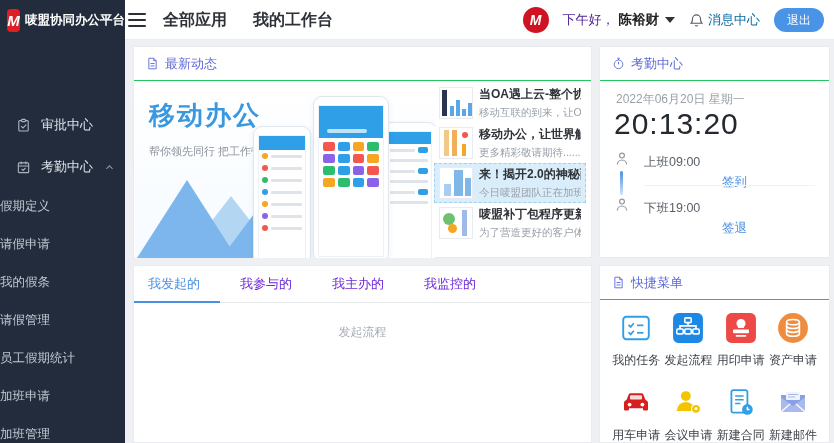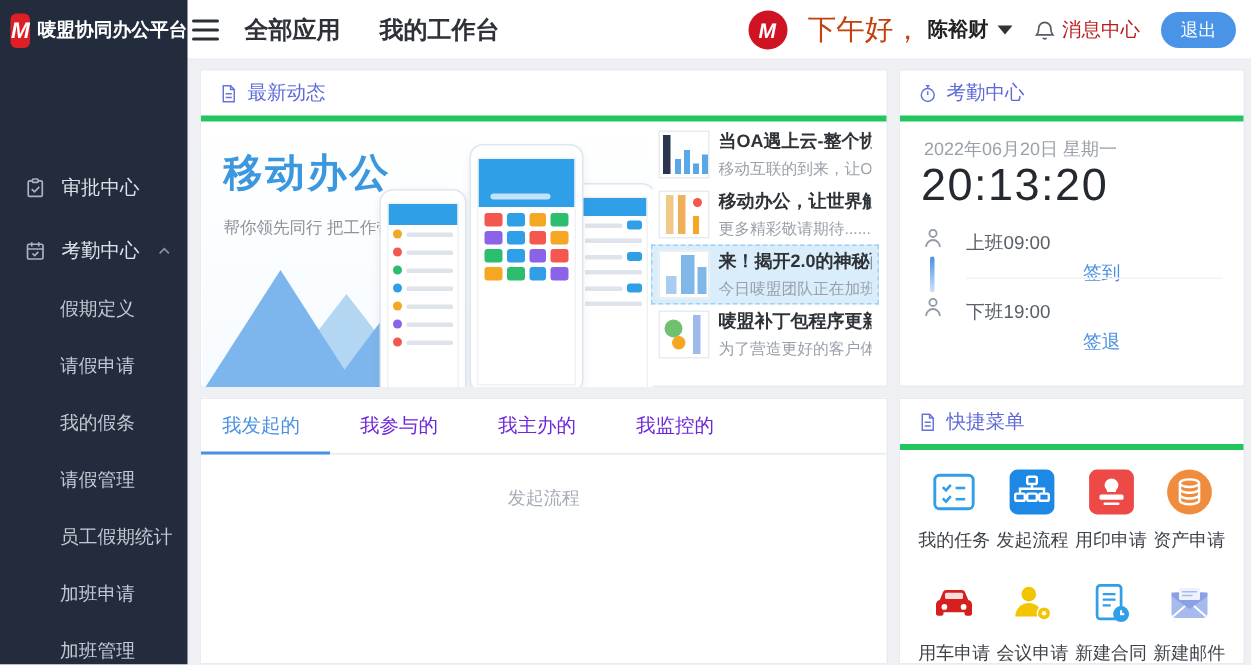--- a/index.html
+++ b/index.html
@@ -11,39 +11,39 @@
   .logo-block { position:absolute; left:0; top:0; width:125px; height:40px; background:#222c3c; display:flex; align-items:center; padding-left:7px; }
   .logo-badge { width:23px; height:23px; background:#de1f26; border-radius:4px; color:#fff; font-weight:bold; font-size:15px; display:flex; align-items:center; justify-content:center; font-style:italic; }
   .logo-title { color:#fff; font-size:12.5px; font-weight:bold; margin-left:5px; white-space:nowrap; }
   .hamburger { position:absolute; left:128px; top:11px; width:18px; height:18px; display:flex; flex-direction:column; justify-content:space-between; padding:2px 0; cursor:pointer; }
   .hamburger span { display:block; height:2px; background:#2b2f36; border-radius:1px; }
   .top-nav { position:absolute; left:163px; top:0; height:40px; display:flex; align-items:center; gap:26px; }
   .top-nav-item { font-size:16px; color:#2e3238; font-weight:bold; cursor:pointer; }
   .top-right { position:absolute; right:10px; top:0; height:40px; display:flex; align-items:center; gap:14px; }
   .avatar { width:26px; height:26px; border-radius:50%; background:#cf1322; color:#fff; font-weight:bold; font-size:14px; display:flex; align-items:center; justify-content:center; font-style:italic; }
   .greeting-wrap { display:flex; align-items:center; gap:4px; cursor:pointer; }
-  .greeting { font-size:19px; color:#c2410c; }
+  .greeting { font-size:13px; color:#4c1d95; }
   .username { font-size:13.5px; color:#222; font-weight:bold; }
   .caret-down { width:0; height:0; border-left:5px solid transparent; border-right:5px solid transparent; border-top:6px solid #333; margin-left:2px; }
   .msg-wrap { display:flex; align-items:center; gap:4px; cursor:pointer; }
-  .msg-label { font-size:13px; color:#b91c1c; }
+  .msg-label { font-size:13px; color:#0369a1; }
   .logout-btn { background:#4a94e8; color:#fff; border:none; border-radius:13px; height:24px; padding:0 13px; font-size:12px; cursor:pointer; }
 
   
   .sidebar { position:absolute; left:0; top:40px; width:125px; height:403px; background:#222c3c; z-index:10; }
   .side-item { position:absolute; left:0; width:125px; height:38px; display:flex; align-items:center; padding-left:16px; gap:10px; color:#dde2ea; cursor:pointer; }
   .side-item svg { flex:0 0 auto; }
   .side-item .lbl { font-size:13px; }
   .side-item.active { background:linear-gradient(90deg,#25355c 0%,#3b6bd1 100%); color:#fff; }
-  .side-sub { position:absolute; left:0; width:125px; height:36px; display:flex; align-items:center; padding-left:40px; color:#c2c9d4; font-size:12.5px; cursor:pointer; }
+  .side-sub { position:absolute; left:0; width:125px; height:36px; display:flex; align-items:center; color:#c2c9d4; font-size:12.5px; cursor:pointer; }
   .chev { position:absolute; right:10px; }
 
   
   .panel { position:absolute; background:#fff; border:1px solid #e9ebef; }
-  .panel-head { height:34px; display:flex; align-items:center; gap:6px; padding:0 12px; border-bottom:4px solid #22c55e; }
+  .panel-head { height:34px; display:flex; align-items:center; gap:6px; padding:0 12px; border-bottom:1px solid #22c55e; }
   .panel-title { color:#5f6ad8; font-size:13px; }
 
   
   #panel-news { left:133px; top:46px; width:459px; height:212px; }
   .banner { position:absolute; left:1px; top:35px; width:300px; height:176px; overflow:hidden; background:linear-gradient(180deg,#ffffff, #f6fbff); cursor:pointer; }
   .banner-headline { position:absolute; left:14px; top:16px; font-size:26px; font-weight:bold; color:#3b97de; letter-spacing:2px; }
   .banner-tagline { position:absolute; left:14px; top:62px; font-size:11px; color:#8d939b; }
   .mt { position:absolute; bottom:0; width:0; height:0; }
   .mt1 { left:48px; border-left:48px solid transparent; border-right:48px solid transparent; border-bottom:62px solid #b3d7f3; }
   .mt2 { left:2px; border-left:50px solid transparent; border-right:50px solid transparent; border-bottom:78px solid #7db6ec; }

